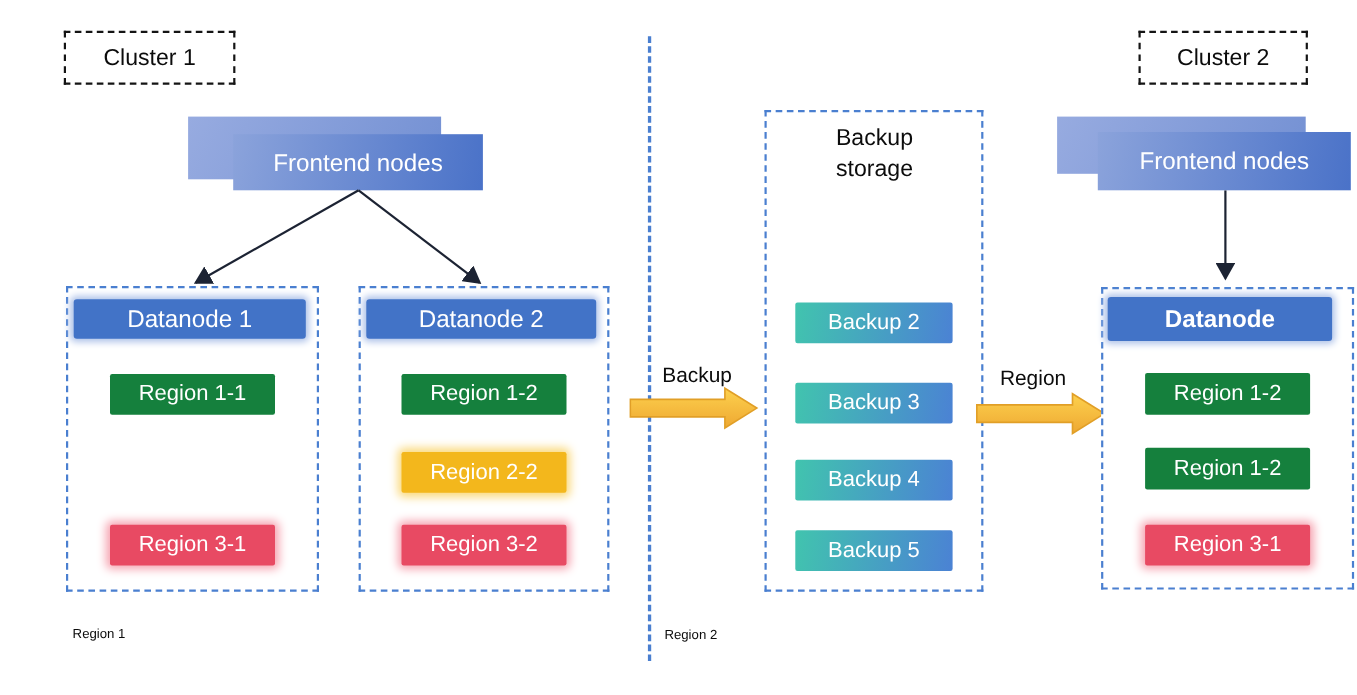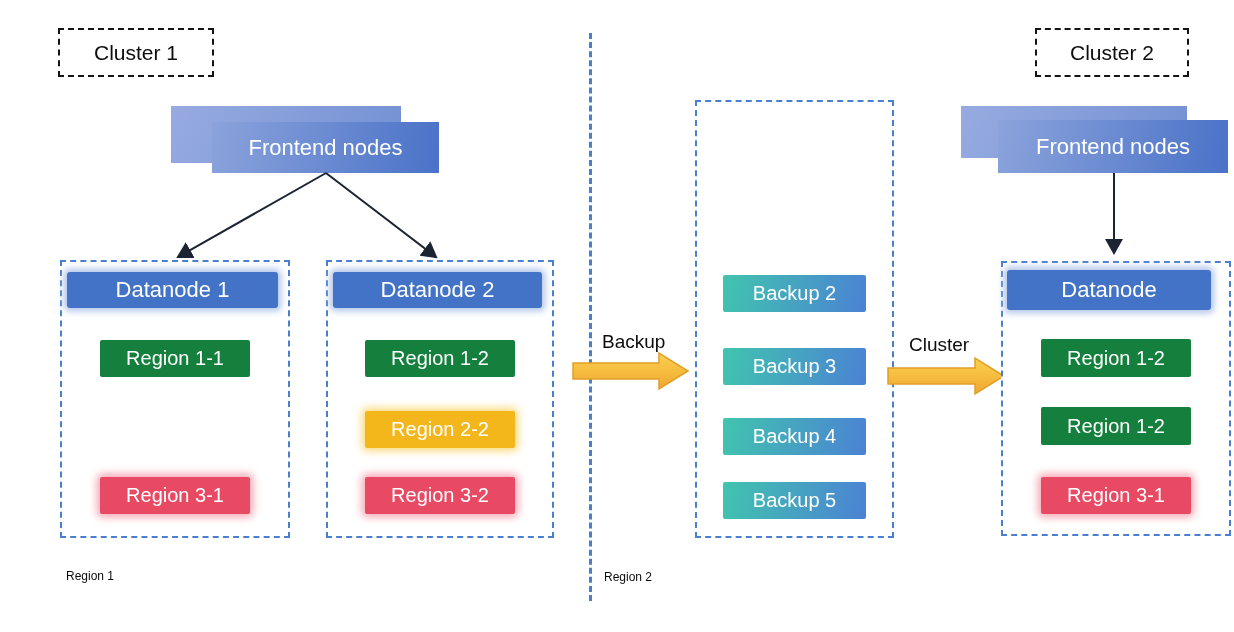--- a/index.html
+++ b/index.html
@@ -110,35 +110,36 @@
     <defs>
       <linearGradient id="yg1" x1="0" y1="0" x2="0" y2="1">
         <stop offset="0" stop-color="#fdd14e"></stop>
         <stop offset="1" stop-color="#eea832"></stop>
       </linearGradient>
     </defs>
     <polygon points="1,12 87,12 87,2 116,20 87,38 87,28 1,28" fill="url(#yg1)" stroke="#e19f27" stroke-width="1.5"></polygon>
   </svg>
 
   <div class="dashed-container" style="left:662px; top:100px; width:195px; height:434px;">
+    <div class="bs-title">Backup storage</div>
     <div class="chip backup" style="left:26px; top:173px;">
       <span>Backup 2</span>
     </div>
     <div class="chip backup" style="left:26px; top:246px;">
       <span>Backup 3</span>
     </div>
     <div class="chip backup" style="left:26px; top:316px;">
       <span>Backup 4</span>
     </div>
     <div class="chip backup" style="left:26px; top:380px;">
       <span>Backup 5</span>
     </div>
   </div>
 
-  <div class="flow-label" style="left:876px; top:334px;">Cluster</div>
+  <div class="flow-label" style="left:876px; top:334px;">Region</div>
   <svg style="left:854px; top:356px;" width="119" height="40" viewBox="0 0 119 40">
     <defs>
       <linearGradient id="yg2" x1="0" y1="0" x2="0" y2="1">
         <stop offset="0" stop-color="#fdd14e"></stop>
         <stop offset="1" stop-color="#eea832"></stop>
       </linearGradient>
     </defs>
     <polygon points="1,12 88,12 88,2 117,20 88,38 88,28 1,28" fill="url(#yg2)" stroke="#e19f27" stroke-width="1.5"></polygon>
   </svg>
 
@@ -154,21 +155,21 @@
   <svg style="left:1071px; top:173px;" width="20" height="88" viewBox="0 0 20 88">
     <defs>
       <marker id="ah2" markerWidth="9" markerHeight="9" refX="7" refY="4.5" orient="auto">
         <path d="M0,0 L8,4.5 L0,9 z" fill="#1c2333"></path>
       </marker>
     </defs>
     <line x1="10" y1="0" x2="10" y2="80" stroke="#1c2333" stroke-width="2" marker-end="url(#ah2)"></line>
   </svg>
 
   <div class="dashed-container" style="left:968px; top:261px; width:226px; height:271px;">
-    <div class="node-header" style="left:4px; top:7px; width:204px; height:40px; line-height:40px;">
+    <div class="node-header" style="left:4px; top:7px; width:204px; height:40px; line-height:40px;font-weight:bold;">
       <span>Datanode</span>
     </div>
     <div class="chip green" style="left:38px; top:76px; height:38px; line-height:38px;">
       <span>Region 1-2</span>
     </div>
     <div class="chip green" style="left:38px; top:144px; height:38px; line-height:38px;">
       <span>Region 1-2</span>
     </div>
     <div class="chip red" style="left:38px; top:214px;">
       <span>Region 3-1</span>

